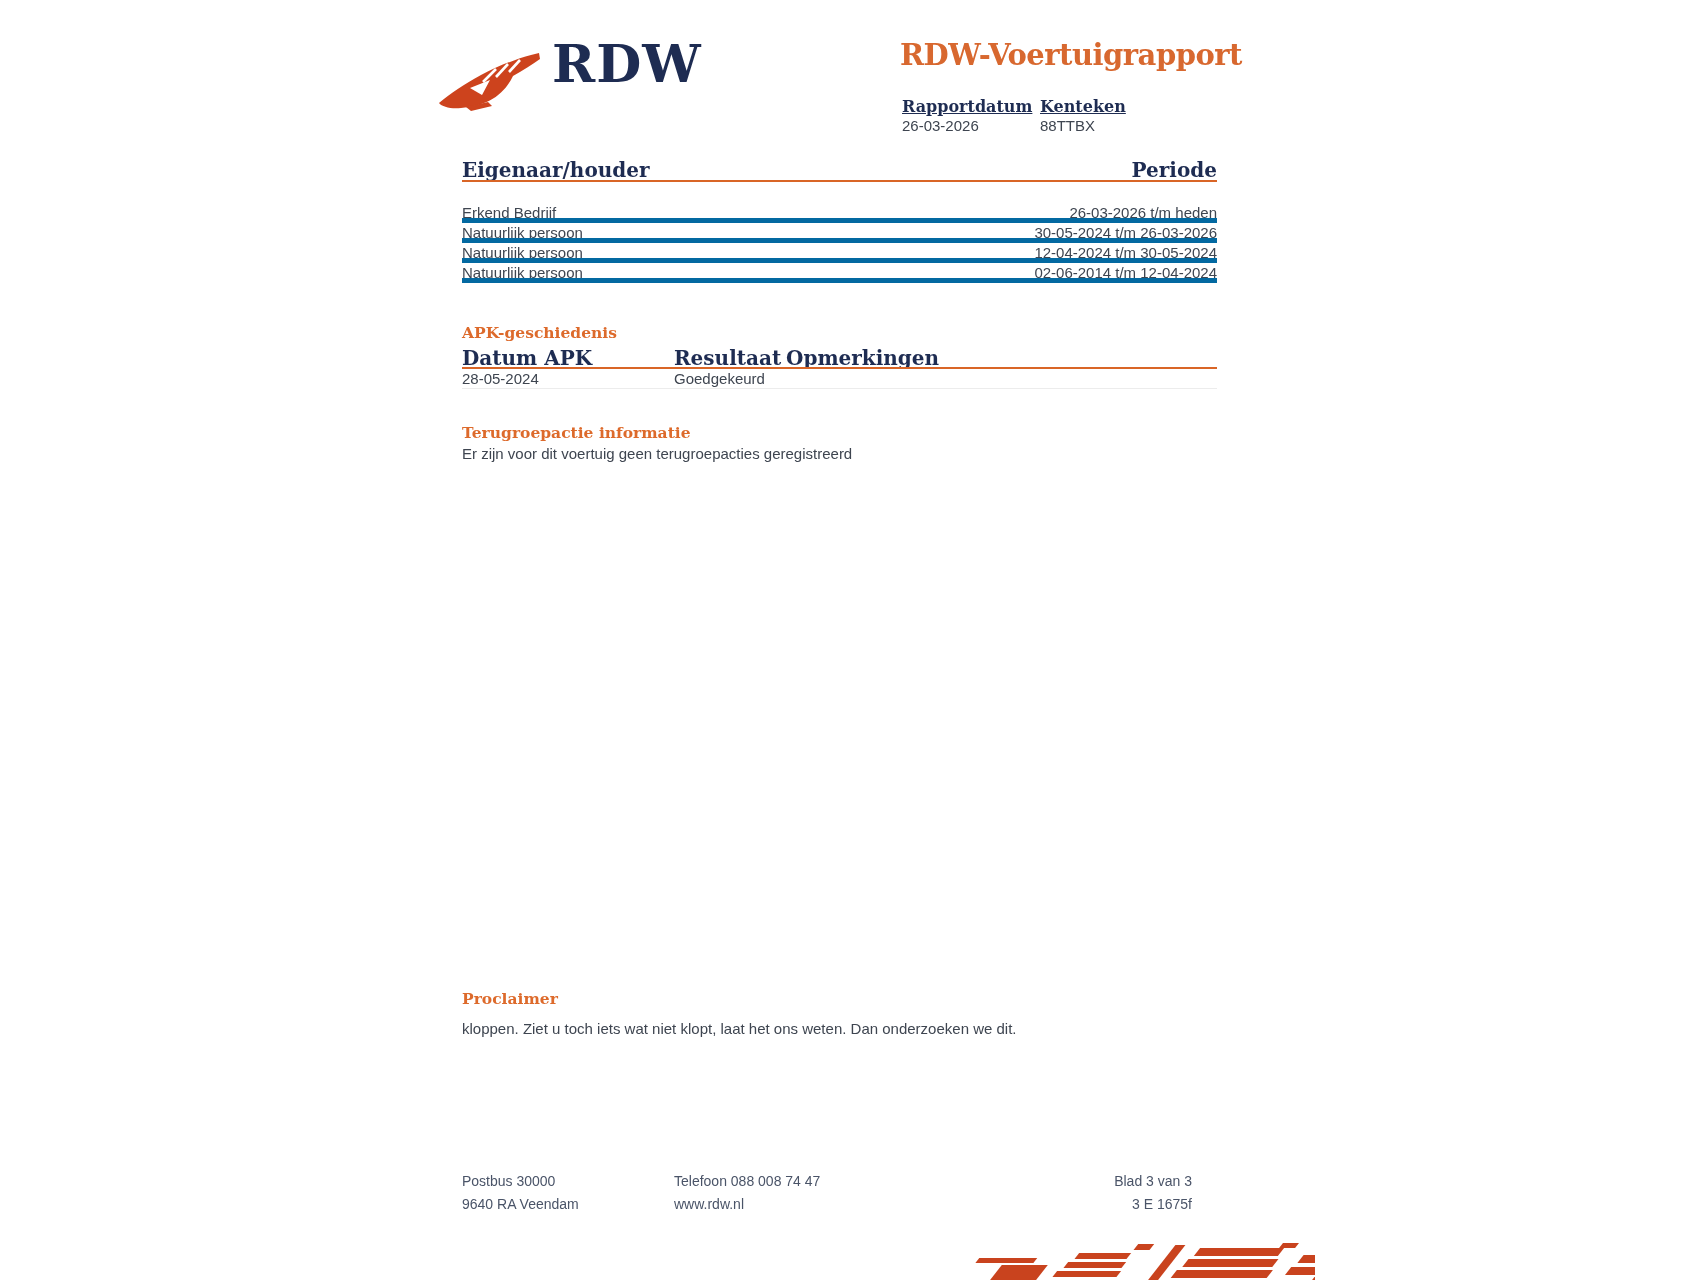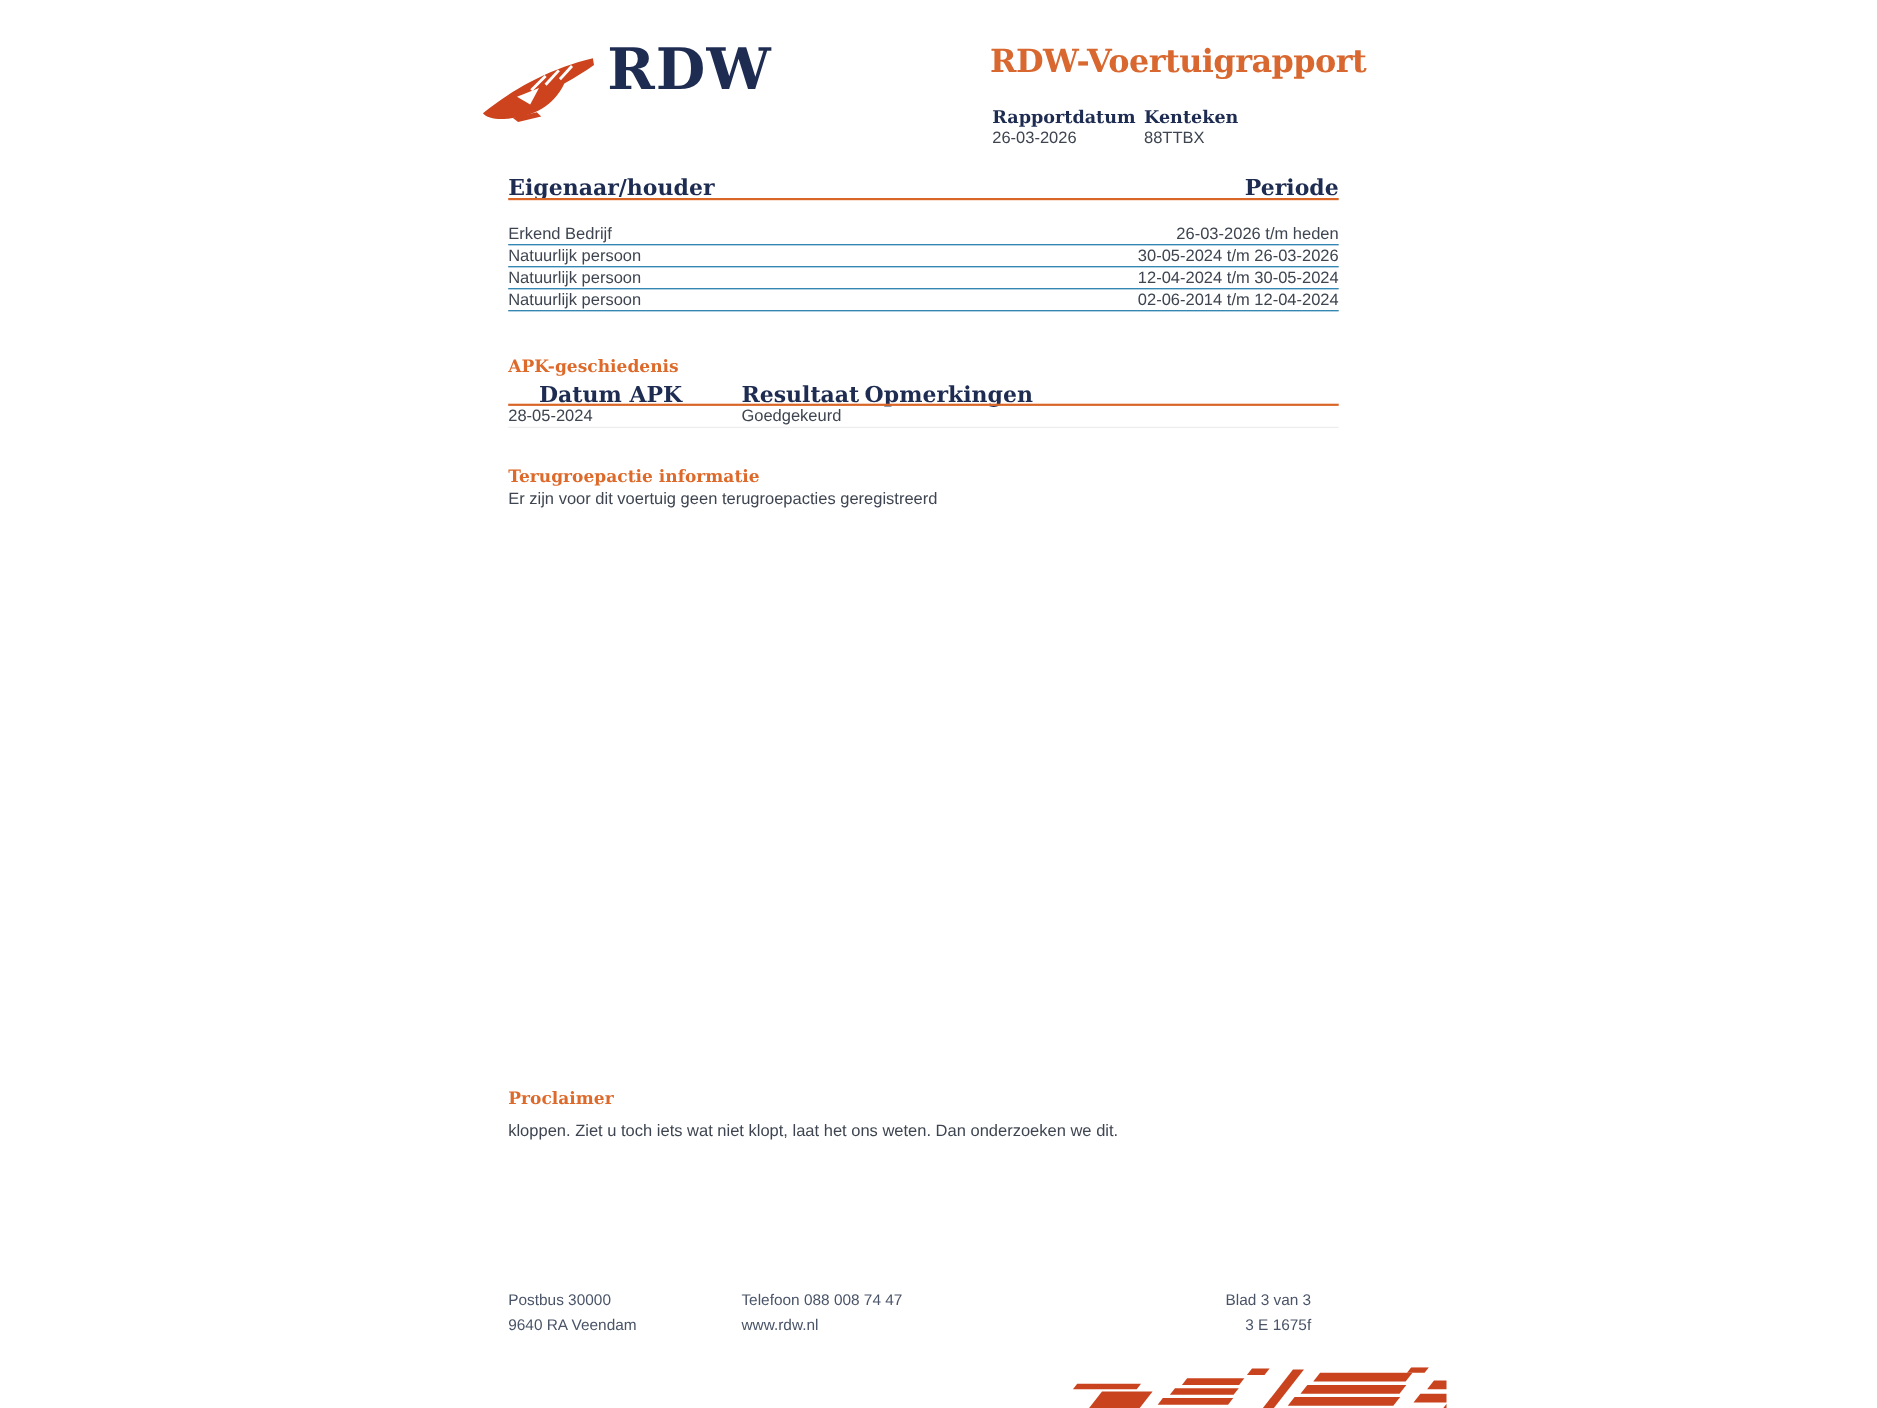--- a/index.html
+++ b/index.html
@@ -16,46 +16,46 @@
   .wordmark {
     left:552px; top:38px; font-family:"DejaVu Serif", serif;
     font-weight:700; font-size:52px; line-height:1; color:#1e2c52; letter-spacing:1px;
   }
   .doc-title {
     left:900px; top:40px; font-family:"DejaVu Serif", serif;
     font-weight:700; font-size:29px; line-height:1.05; color:#d8682f; letter-spacing:-0.5px;
   }
   .meta-label {
     top:97px; font-family:"DejaVu Serif", serif; font-weight:700;
-    font-size:16px; color:#1e2c52;
+    font-size:16px; color:#1e2c52;text-decoration:underline;
   }
   .meta-value { top:117px; font-size:15px; color:#3e4550; }
 
   
   .sect-head-row { left:462px; top:159px; width:755px; }
   .slab-label {
     font-family:"DejaVu Serif", serif; font-weight:700;
     font-size:20px; color:#1e2c52; line-height:1.1;
   }
   .pull-right { float:right; }
   .orange-rule { left:462px; width:755px; height:2px; background:#d96526; }
   .owner-rows { left:462px; top:203px; width:755px; }
-  .t-row { height:20px; line-height:20px; border-bottom:1px solid #0369a1;
+  .t-row { height:20px; line-height:20px; border-bottom:5px solid #0369a1;
            font-size:15px; color:#3e4550; overflow:hidden; }
   .t-row .cell-l { float:left; }
   .t-row .cell-r { float:right; }
 
   
   .apk-heading, .recall-heading, .proclaimer-heading {
     font-family:"DejaVu Serif", serif; font-weight:700;
     font-size:15.5px; color:#dd6a2b; line-height:1.1;
   }
   .apk-heading { left:462px; top:324px; }
   .apk-cols span { position:absolute; top:0; }
-  .apk-col-1 { left:0;margin-left:28px; }  .apk-col-2 { left:212px; } .apk-col-3 { left:324px; }
+  .apk-col-1 { left:0; }  .apk-col-2 { left:212px; } .apk-col-3 { left:324px; }
   .apk-head-row { left:462px; top:347px; width:755px; height:18px; }
   .apk-rule { top:367px; }
   .apk-data-row { left:462px; top:369px; width:755px; }
   .apk-data-row .cell { position:absolute; top:0; height:20px; line-height:20px; font-size:15px; }
   .apk-row-line { border-bottom:1px solid #ececec; height:20px; }
 
   
   .recall-heading { left:462px; top:424px; }
   .recall-text { left:462px; top:445px; font-size:15px; color:#3e4550; }
 

